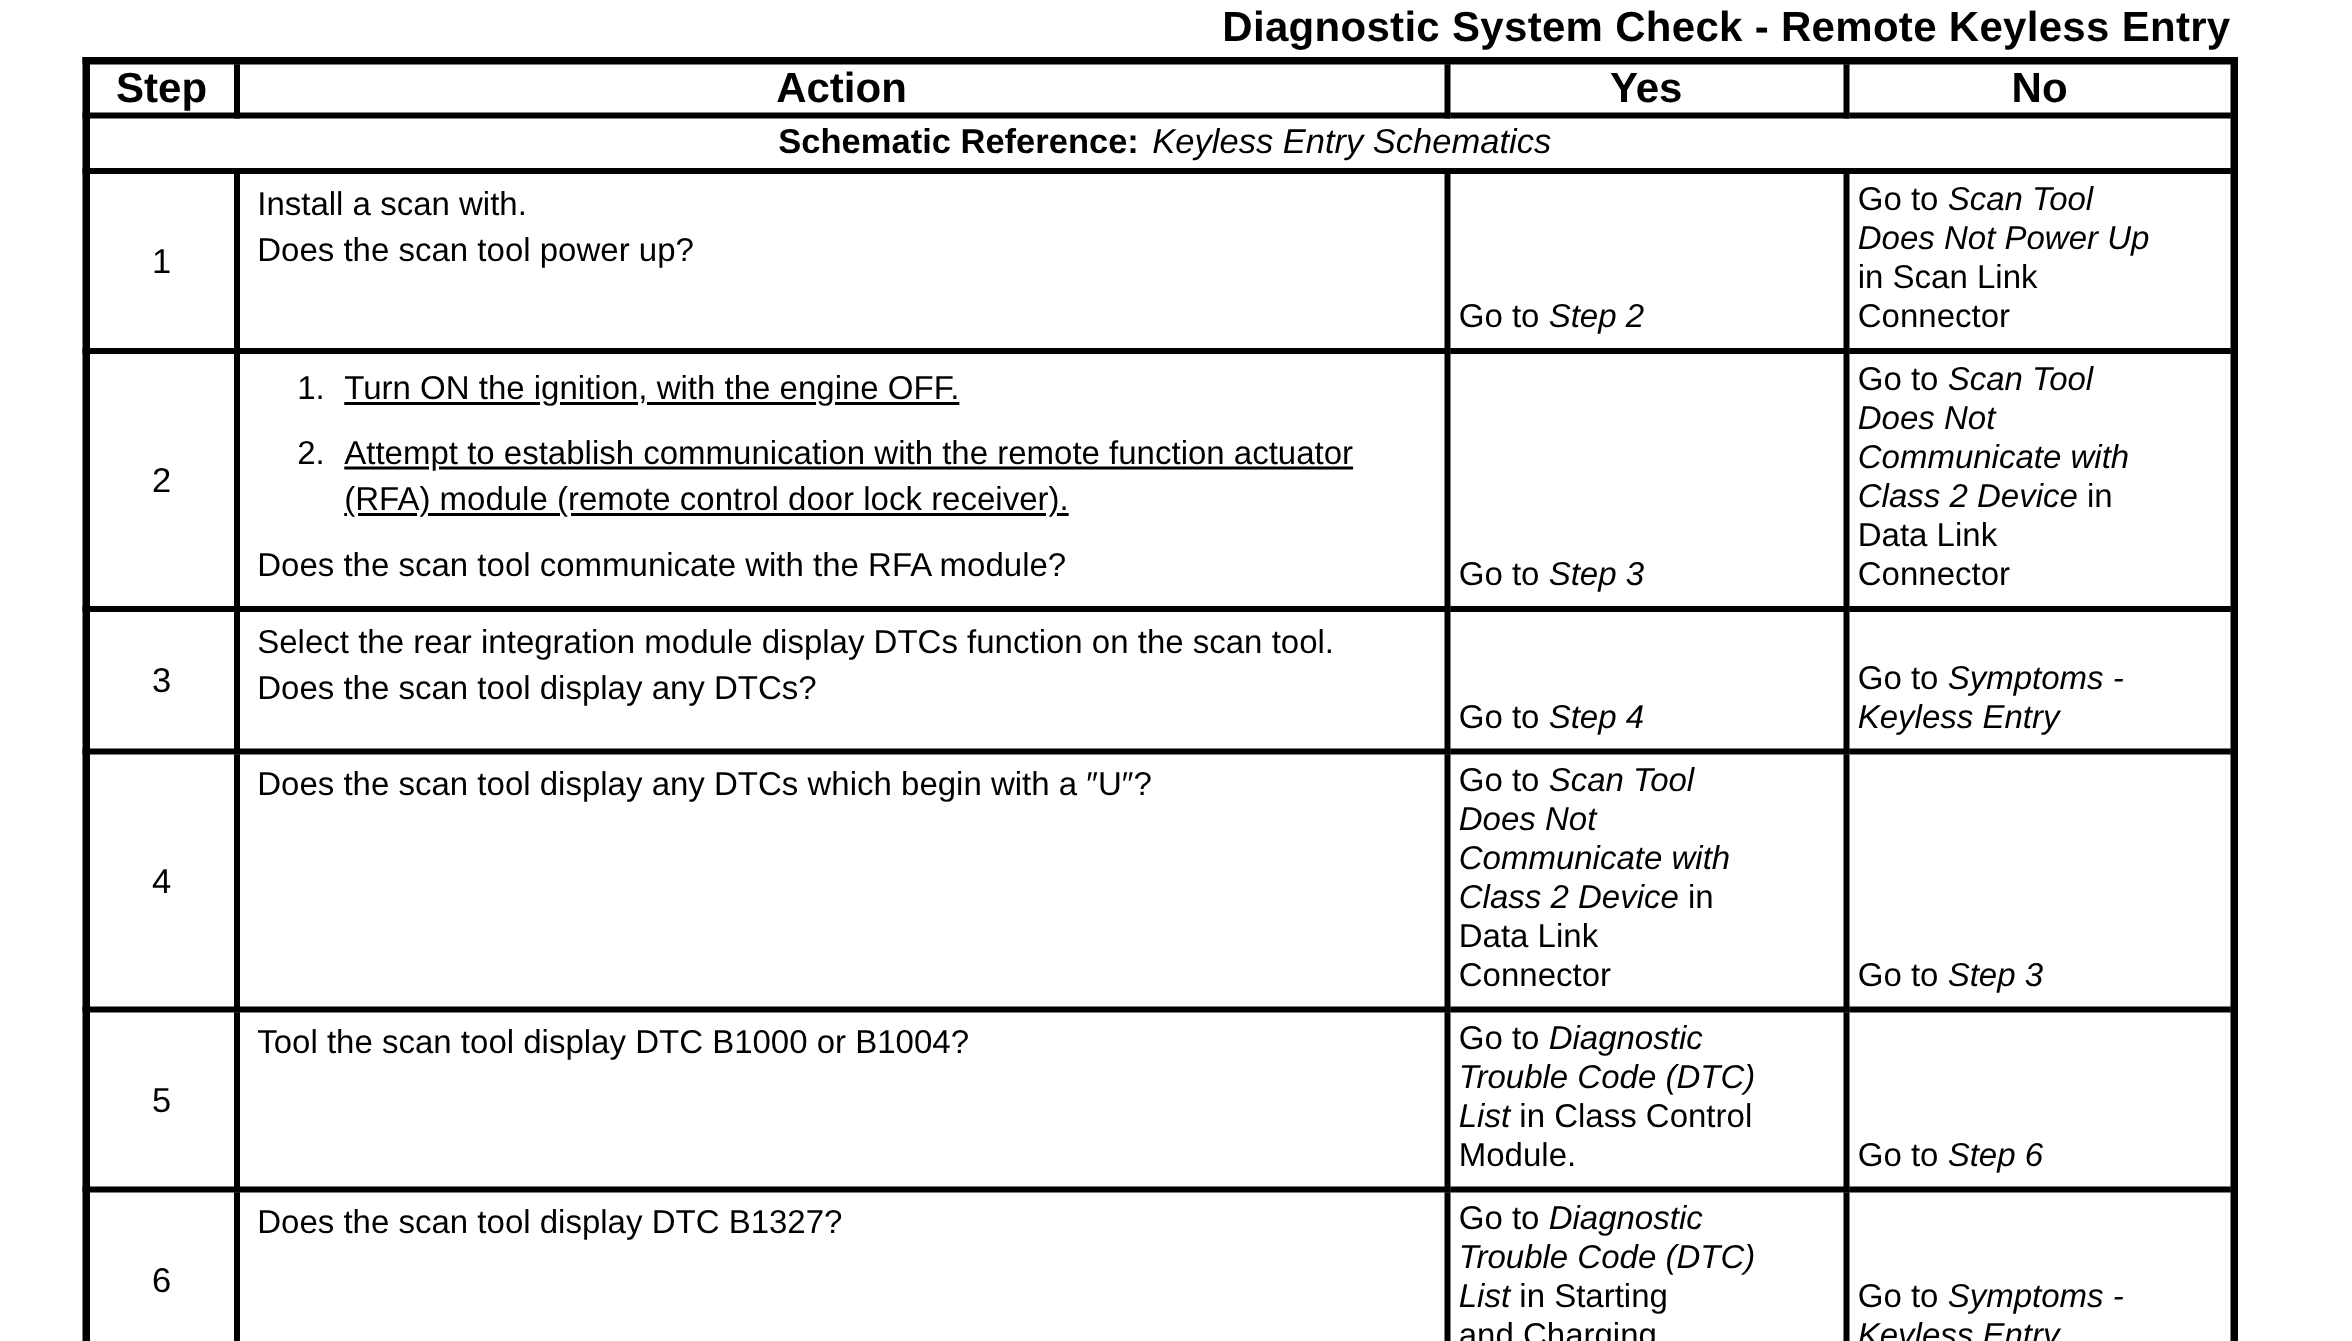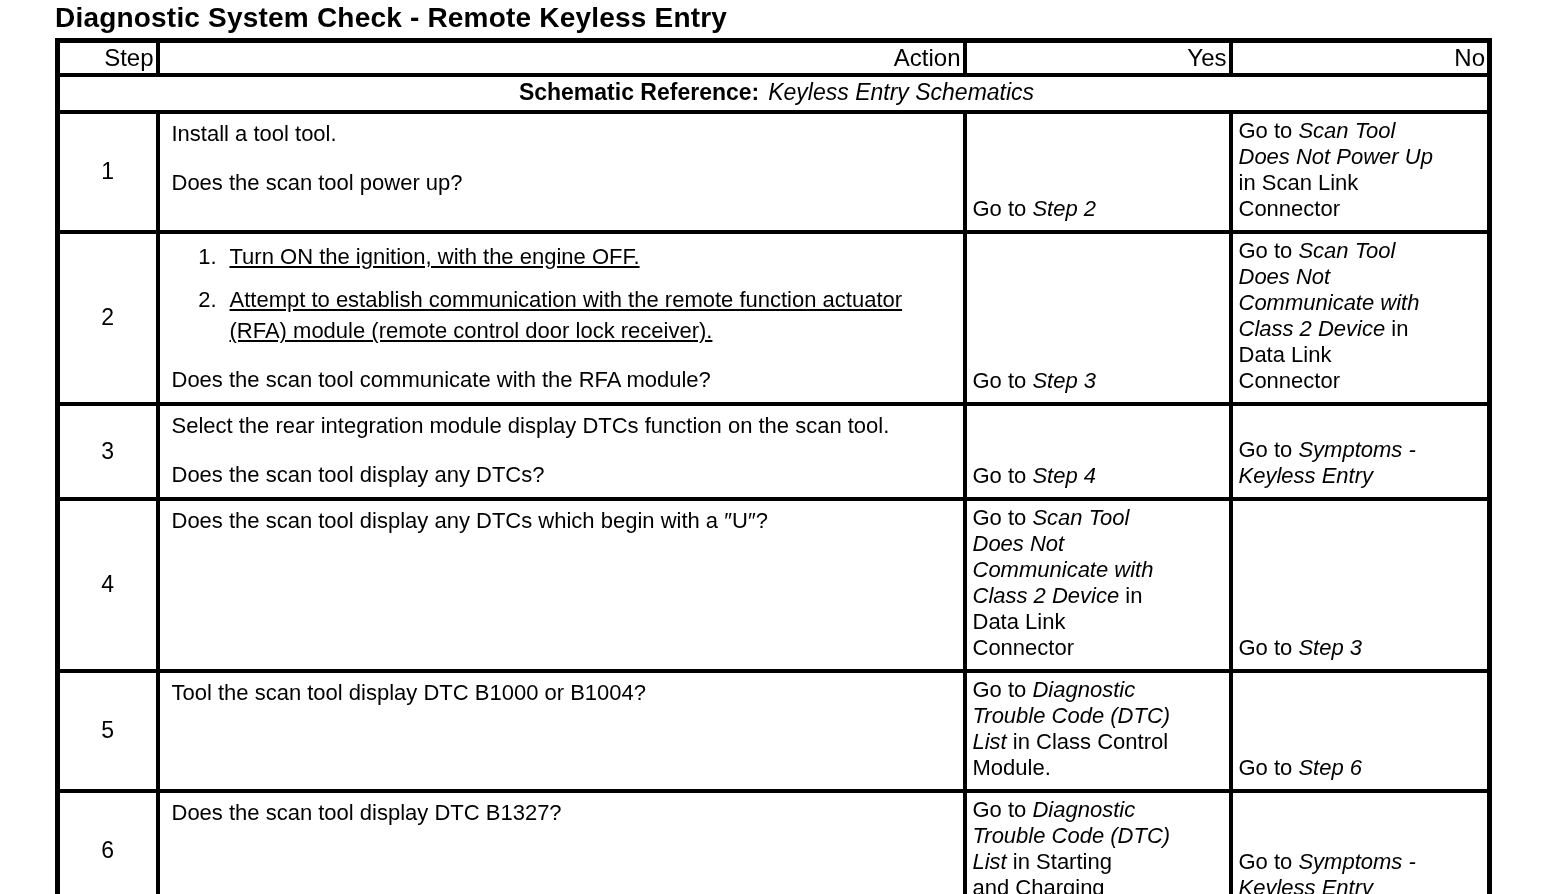--- a/index.html
+++ b/index.html
@@ -4,43 +4,43 @@
 <style>
   html,body{margin:0;padding:0;}
   body{
     width:1568px;height:894px;
     background:#ffffff;color:#000000;
     font-family:"Liberation Sans", sans-serif;
     overflow:hidden;position:relative;
   }
   .title{
     position:absolute;left:55px;top:2px;width:1432px;
-    text-align:left;font-weight:700;font-size:28px;letter-spacing:.2px;
+    text-align:right;font-weight:700;font-size:28px;letter-spacing:.2px;
   }
   table.diag{
     position:absolute;left:55px;top:38px;width:1432px;
     border-collapse:collapse;table-layout:fixed;
     border:5px solid #000;
   }
   td,th{border:4px solid #000;overflow:hidden;}
   thead tr.hdr{height:34px;}
-  th{font-size:24px;font-weight:400;text-align:right;vertical-align:middle;padding:0 2px;}
+  th{font-size:28px;font-weight:700;text-align:center;vertical-align:middle;padding:0 2px;}
   thead tr.refrow{height:36px;}
   .ref-cell{font-size:23px;text-align:center;vertical-align:middle;padding:2px 8px 4px 14px;}
   .ref-label{font-weight:700;}
   .ref-value{font-style:italic;margin-left:9px;}
   .step-cell{text-align:center;vertical-align:middle;font-size:23px;padding:0;}
   .action-cell{
     vertical-align:top;text-align:left;
     font-size:22px;line-height:1.42;
     padding:4px 16px 6px 12px;
   }
   .action-line{margin:0;}
   .question{margin:0;}
-  .question.qgap{margin-top:18px;}
+  .question.qgap{margin-top:0;}
   .list-item{display:flex;margin:3px 0 12px 0;}
   .list-item .num{flex:0 0 58px;text-align:right;padding-right:13px;box-sizing:border-box;}
   .list-item .txt{flex:1 1 auto;text-decoration:underline;}
   .yes-cell,.no-cell{
     vertical-align:bottom;
     font-size:22px;padding:4px 6px 8px 6px;
   }
   .rt-line{line-height:26px;white-space:nowrap;}
   .rt-line i{font-style:italic;}
   
@@ -73,21 +73,21 @@
     <tr class="refrow">
       <td class="ref-cell" colspan="4">
         <span class="ref-label">Schematic Reference:</span><span class="ref-value">Keyless Entry Schematics</span>
       </td>
     </tr>
   </thead>
   <tbody id="rows">
       <tr>
         <td class="step-cell">1</td>
         <td class="action-cell">
-          <div class="action-line">Install a tool tool.</div>
+          <div class="action-line">Install a scan with.</div>
           <div class="question qgap">Does the scan tool power up?</div>
         </td>
         <td class="yes-cell">
           <div class="rt-line"><span>Go to </span><i>Step 2</i></div>
         </td>
         <td class="no-cell">
           <div class="rt-line"><span>Go to </span><i>Scan Tool</i></div>
           <div class="rt-line"><i>Does Not Power Up</i></div>
           <div class="rt-line"><span>in Scan Link</span></div>
           <div class="rt-line"><span>Connector</span></div>

